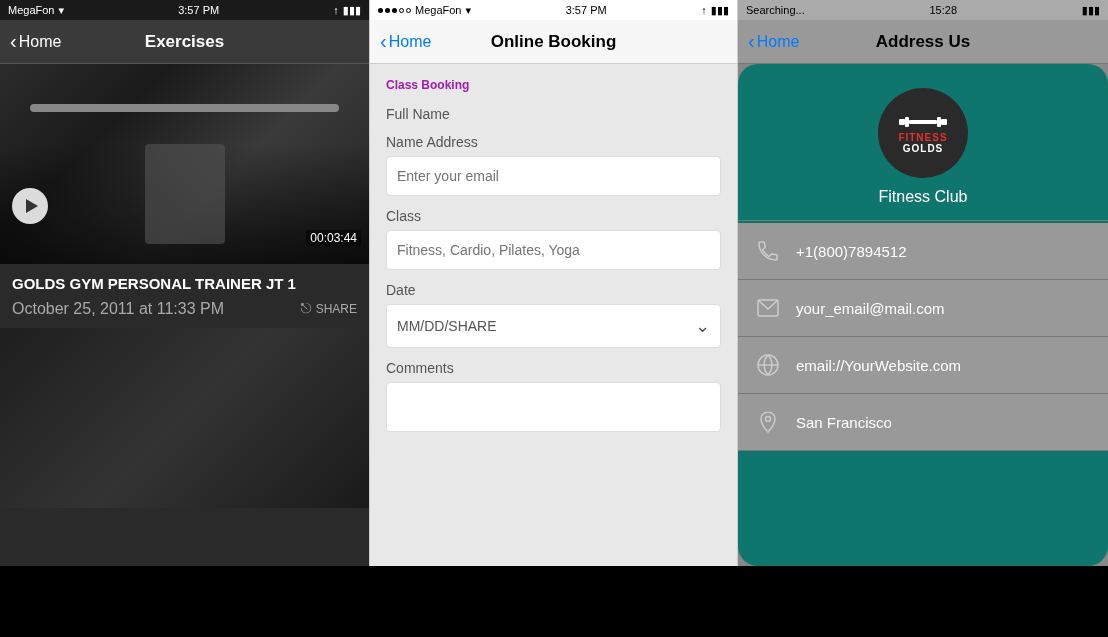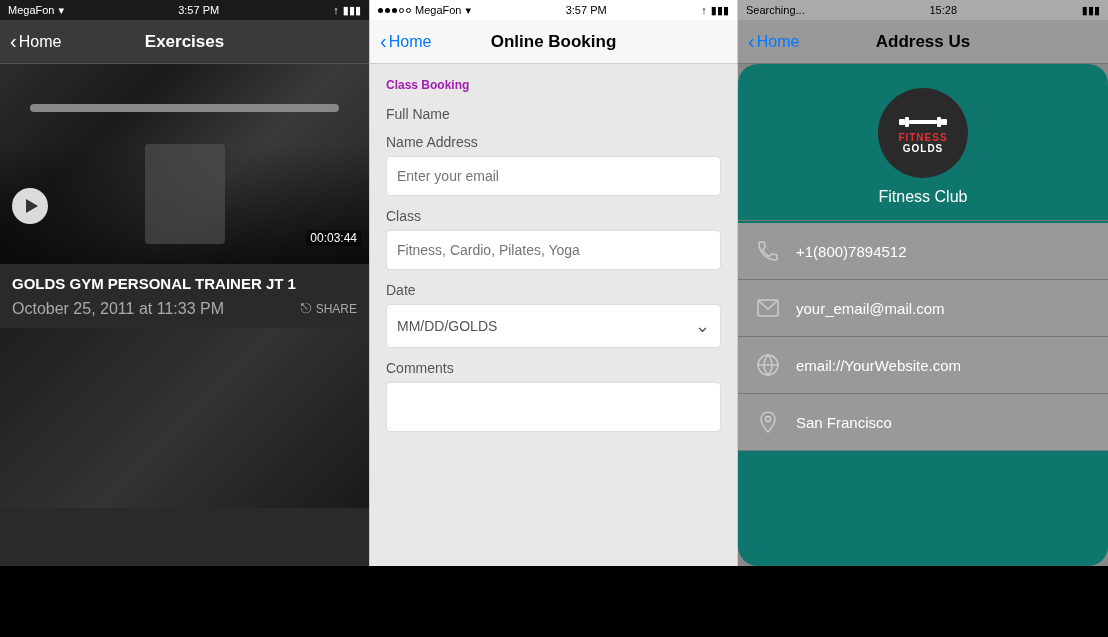--- a/index.html
+++ b/index.html
@@ -471,21 +471,21 @@
     <div class="field-label">Full Name</div>
 
     <div class="field-label">Name Address</div>
     <input class="text-input" type="email" placeholder="Enter your email" style="">
 
     <div class="field-label">Class</div>
     <input class="text-input" type="text" placeholder="Fitness, Cardio, Pilates, Yoga" style="">
 
     <div class="field-label">Date</div>
     <div class="date-select">
-      <span>MM/DD/GOLDS</span>
+      <span>MM/DD/SHARE</span>
       <span class="date-chevron">⌄</span>
     </div>
 
     <div class="field-label">Comments</div>
     <textarea class="comments-input" style=""></textarea>
   </div>
 </div>
 
 <div class="panel panel-3">
 

